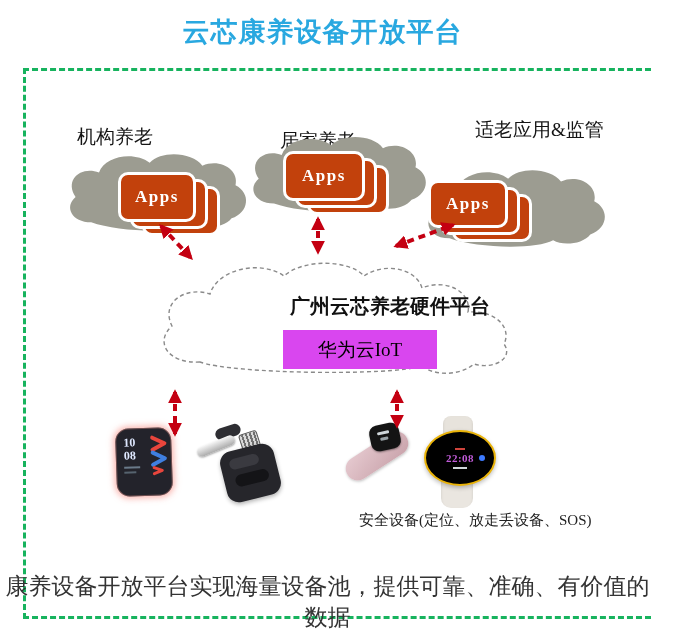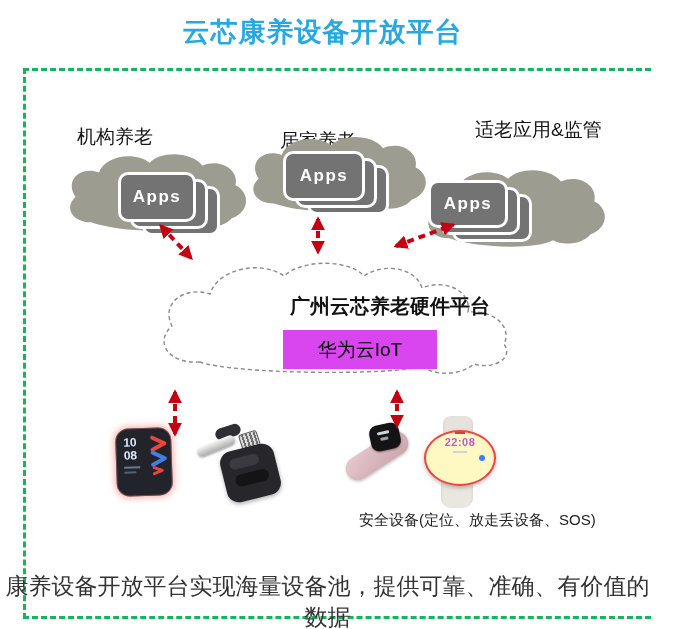--- a/index.html
+++ b/index.html
@@ -1,18 +1,18 @@
 <!DOCTYPE html>
 <html><head>
 <meta charset="utf-8">
 <style>
   html,body { margin:0; padding:0; background:#fff; }
   .page {
     position:relative; width:677px; height:629px; background:#ffffff;
-    font-family:Liberation Sans, sans-serif; overflow:hidden;
+    font-family:Liberation Serif, serif; overflow:hidden;
     color:#1a1a1a;
   }
   .abs { position:absolute; }
 
   
   .title {
     position:absolute; left:0; top:14px; width:645px; text-align:center;
     font-size:27px; font-weight:bold; color:#29A8E0; letter-spacing:1px;
   }
 
@@ -23,21 +23,21 @@
     border-top:3px dashed #17B35E;
     border-bottom:3px dashed #17B35E;
   }
 
   
   .cloud-label { position:absolute; font-size:19px; font-weight:500; color:#141414; white-space:nowrap; }
   .cloud-svg   { position:absolute; }
   .cloud-svg path { fill:#9C9C91; }
 
   .apps-card {
-    position:absolute; background:#737373; border:3px solid #ffffff; border-radius:10px;
+    position:absolute; background:#c2410c; border:3px solid #ffffff; border-radius:10px;
   }
   .apps-front {
     display:flex; align-items:center; justify-content:center;
     color:#ffffff; font-weight:bold; font-size:17px; letter-spacing:1.5px;
   }
 
   
   .platform-svg path { fill:#ffffff; stroke:#8a8a8a; stroke-width:1.4; stroke-dasharray:4 3; }
   .platform-name {
     position:absolute; left:190px; top:293px; width:300px; text-align:right;
@@ -82,22 +82,22 @@
     background:#141414; transform:rotate(-12deg); box-shadow:0 1px 2px rgba(0,0,0,.4); }
   .pb-m1 { position:absolute; left:8px;  top:7px;  width:12px; height:3px; background:#cfd6da; border-radius:1px; }
   .pb-m2 { position:absolute; left:10px; top:13px; width:8px;  height:3px; background:#9aa3a8; border-radius:1px; }
 
   .watch { position:absolute; left:424px; top:416px; width:72px; height:92px; }
   .w-strap-top    { position:absolute; left:19px; top:0;    width:30px; height:22px; background:#e7e3dc;
     border-radius:8px 8px 3px 3px; box-shadow:inset 0 -2px 3px rgba(0,0,0,.12); }
   .w-strap-bottom { position:absolute; left:17px; top:62px; width:32px; height:30px; background:#eae6e0;
     border-radius:3px 3px 10px 10px; box-shadow:inset 0 2px 3px rgba(0,0,0,.12); }
   .w-face { position:absolute; left:0; top:14px; width:68px; height:52px; border-radius:50%;
-    background:#fef9c3; border:2px solid #ef4444; box-shadow:0 2px 4px rgba(0,0,0,.25);
-    display:flex; flex-direction:column; align-items:center; }
+    background:#000000; border:2px solid #eab308; box-shadow:0 2px 4px rgba(0,0,0,.25);
+    display:flex; flex-direction:column; align-items:center; justify-content:center; }
   .w-redbar  { width:10px; height:2px; background:#d0443c; margin-bottom:2px; }
   .w-time    { font-size:11px; font-weight:bold; color:#c05bd8; letter-spacing:0.5px; }
   .w-datebar { width:14px; height:2px; background:#cfd6da; margin-top:3px; }
   .w-bluedot { position:absolute; right:9px; top:23px; width:6px; height:6px; border-radius:50%; background:#3d7bff; }
 
   .device-label { position:absolute; font-size:15px; color:#222; white-space:nowrap; }
   .footer {
     position:absolute; left:0; top:571px; width:655px; text-align:center;
     font-size:23px; color:#333;
   }

